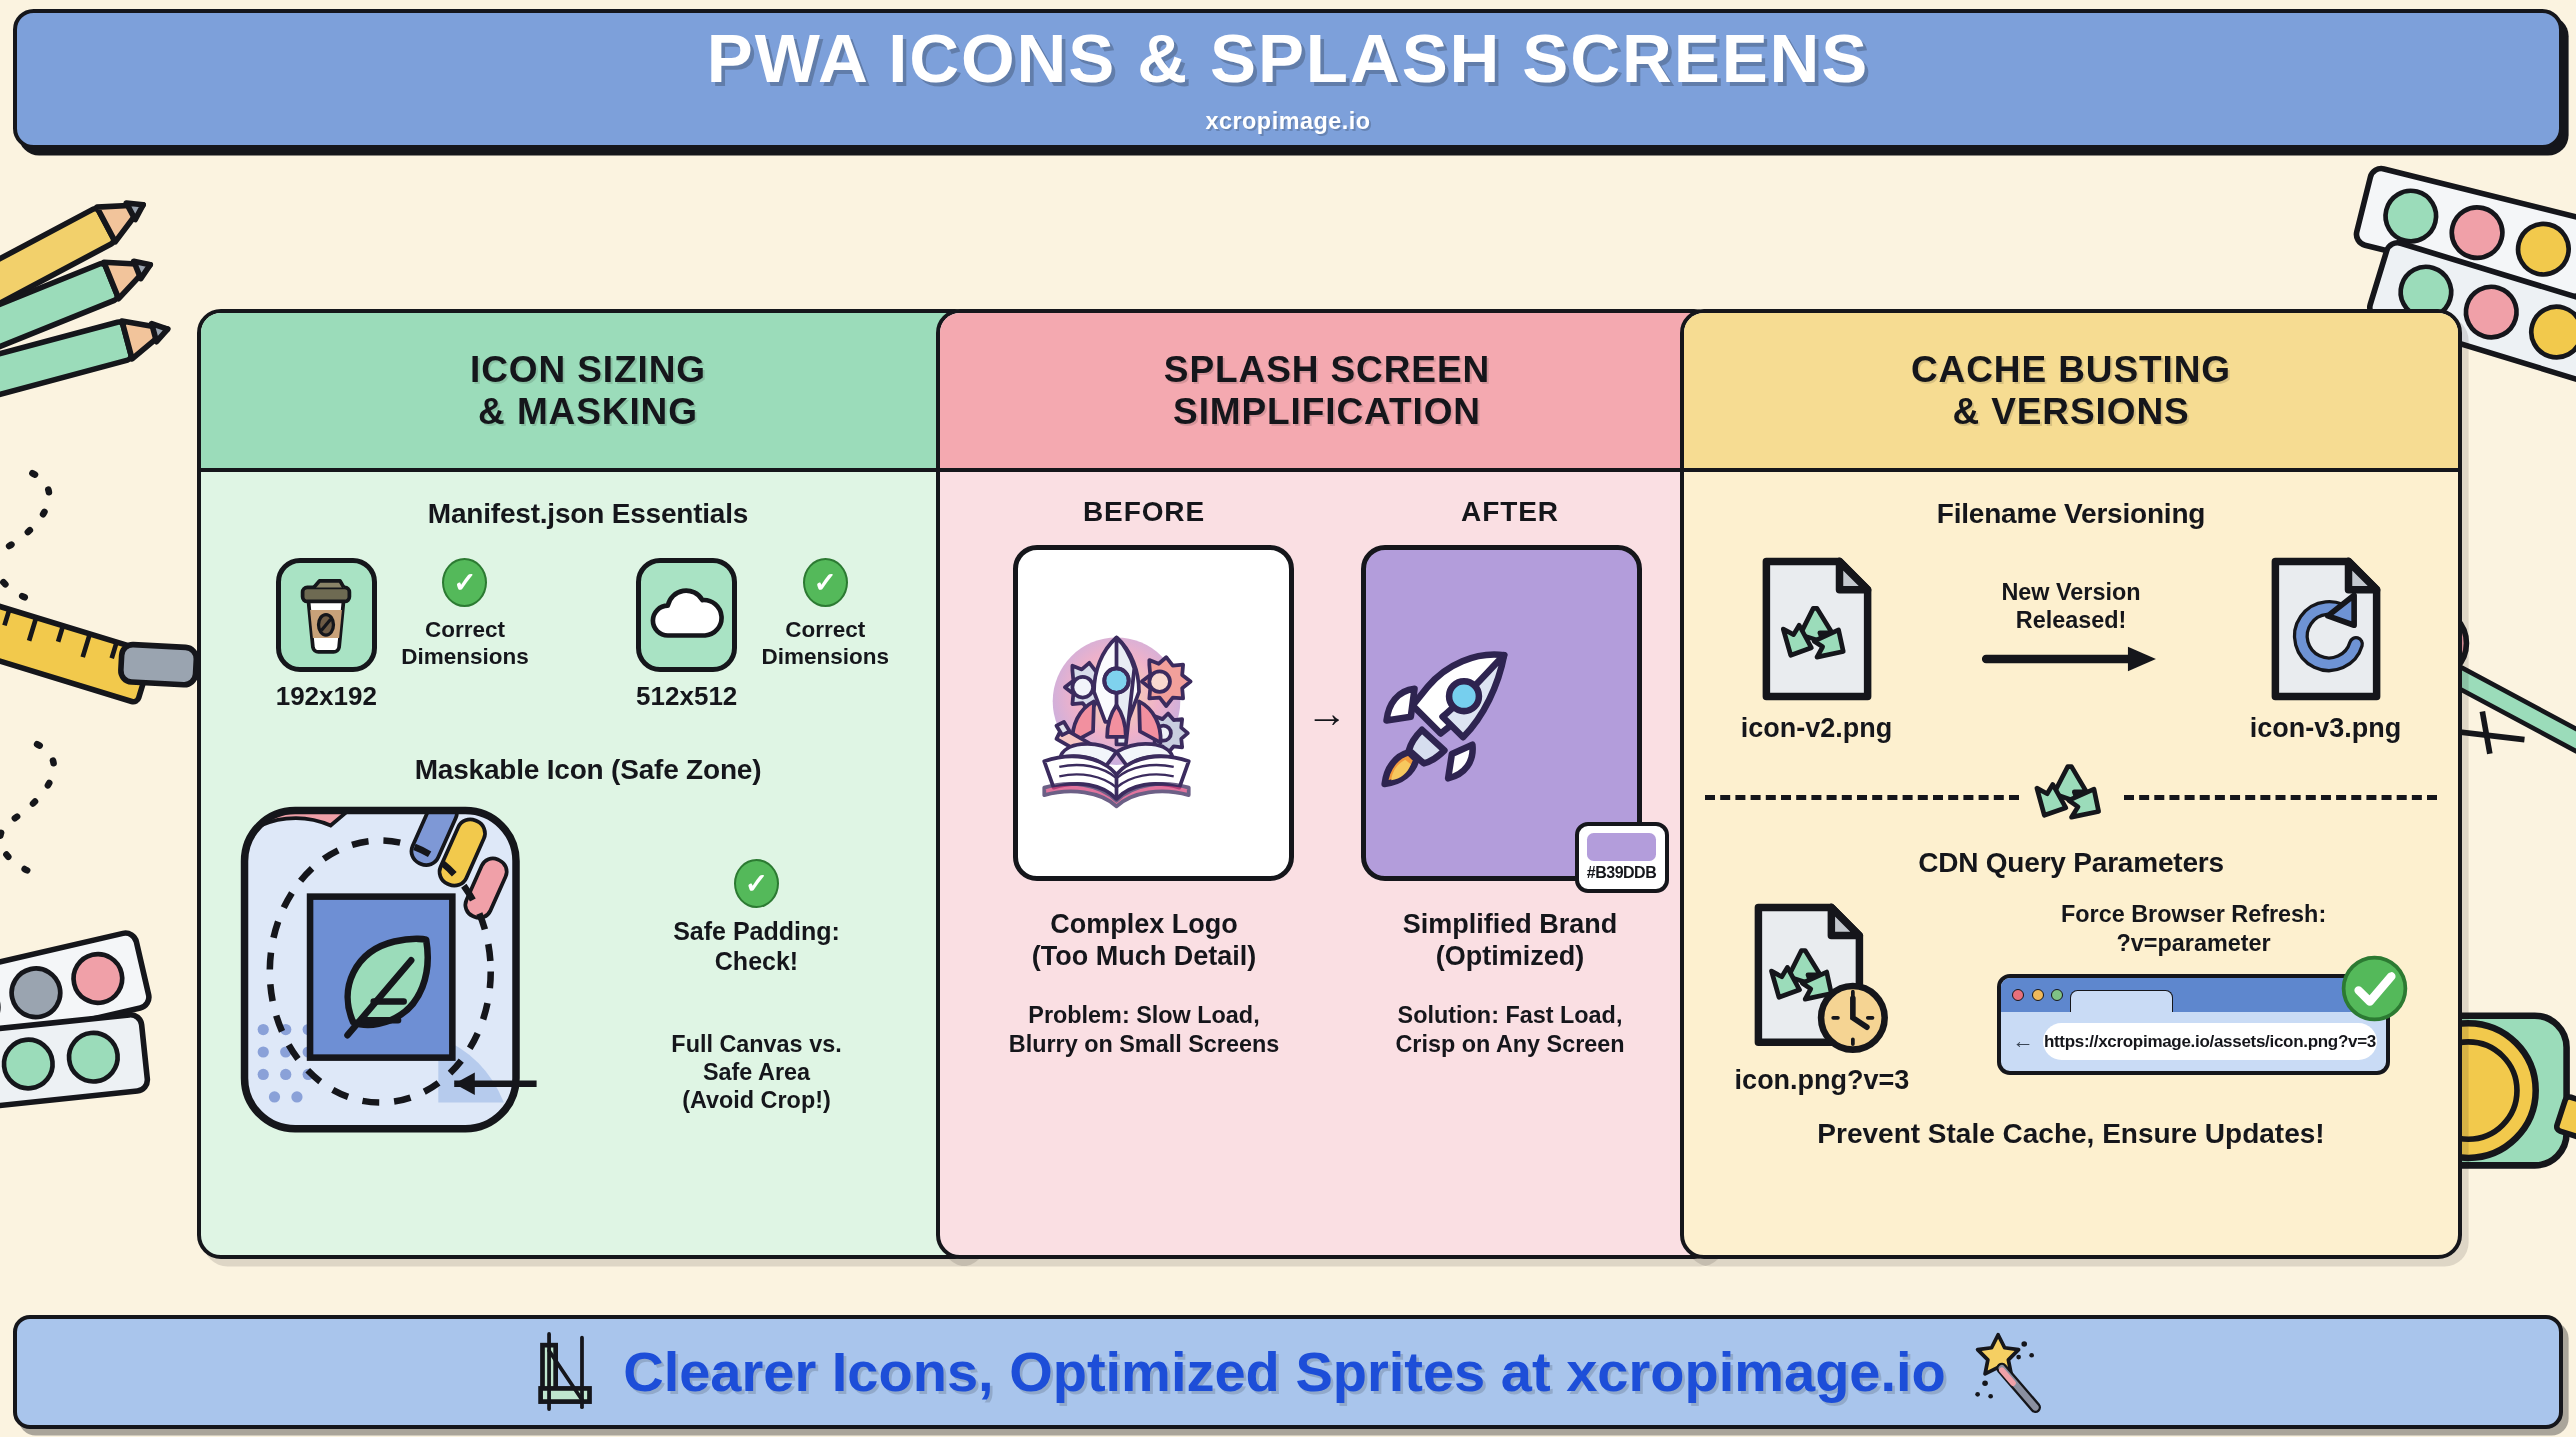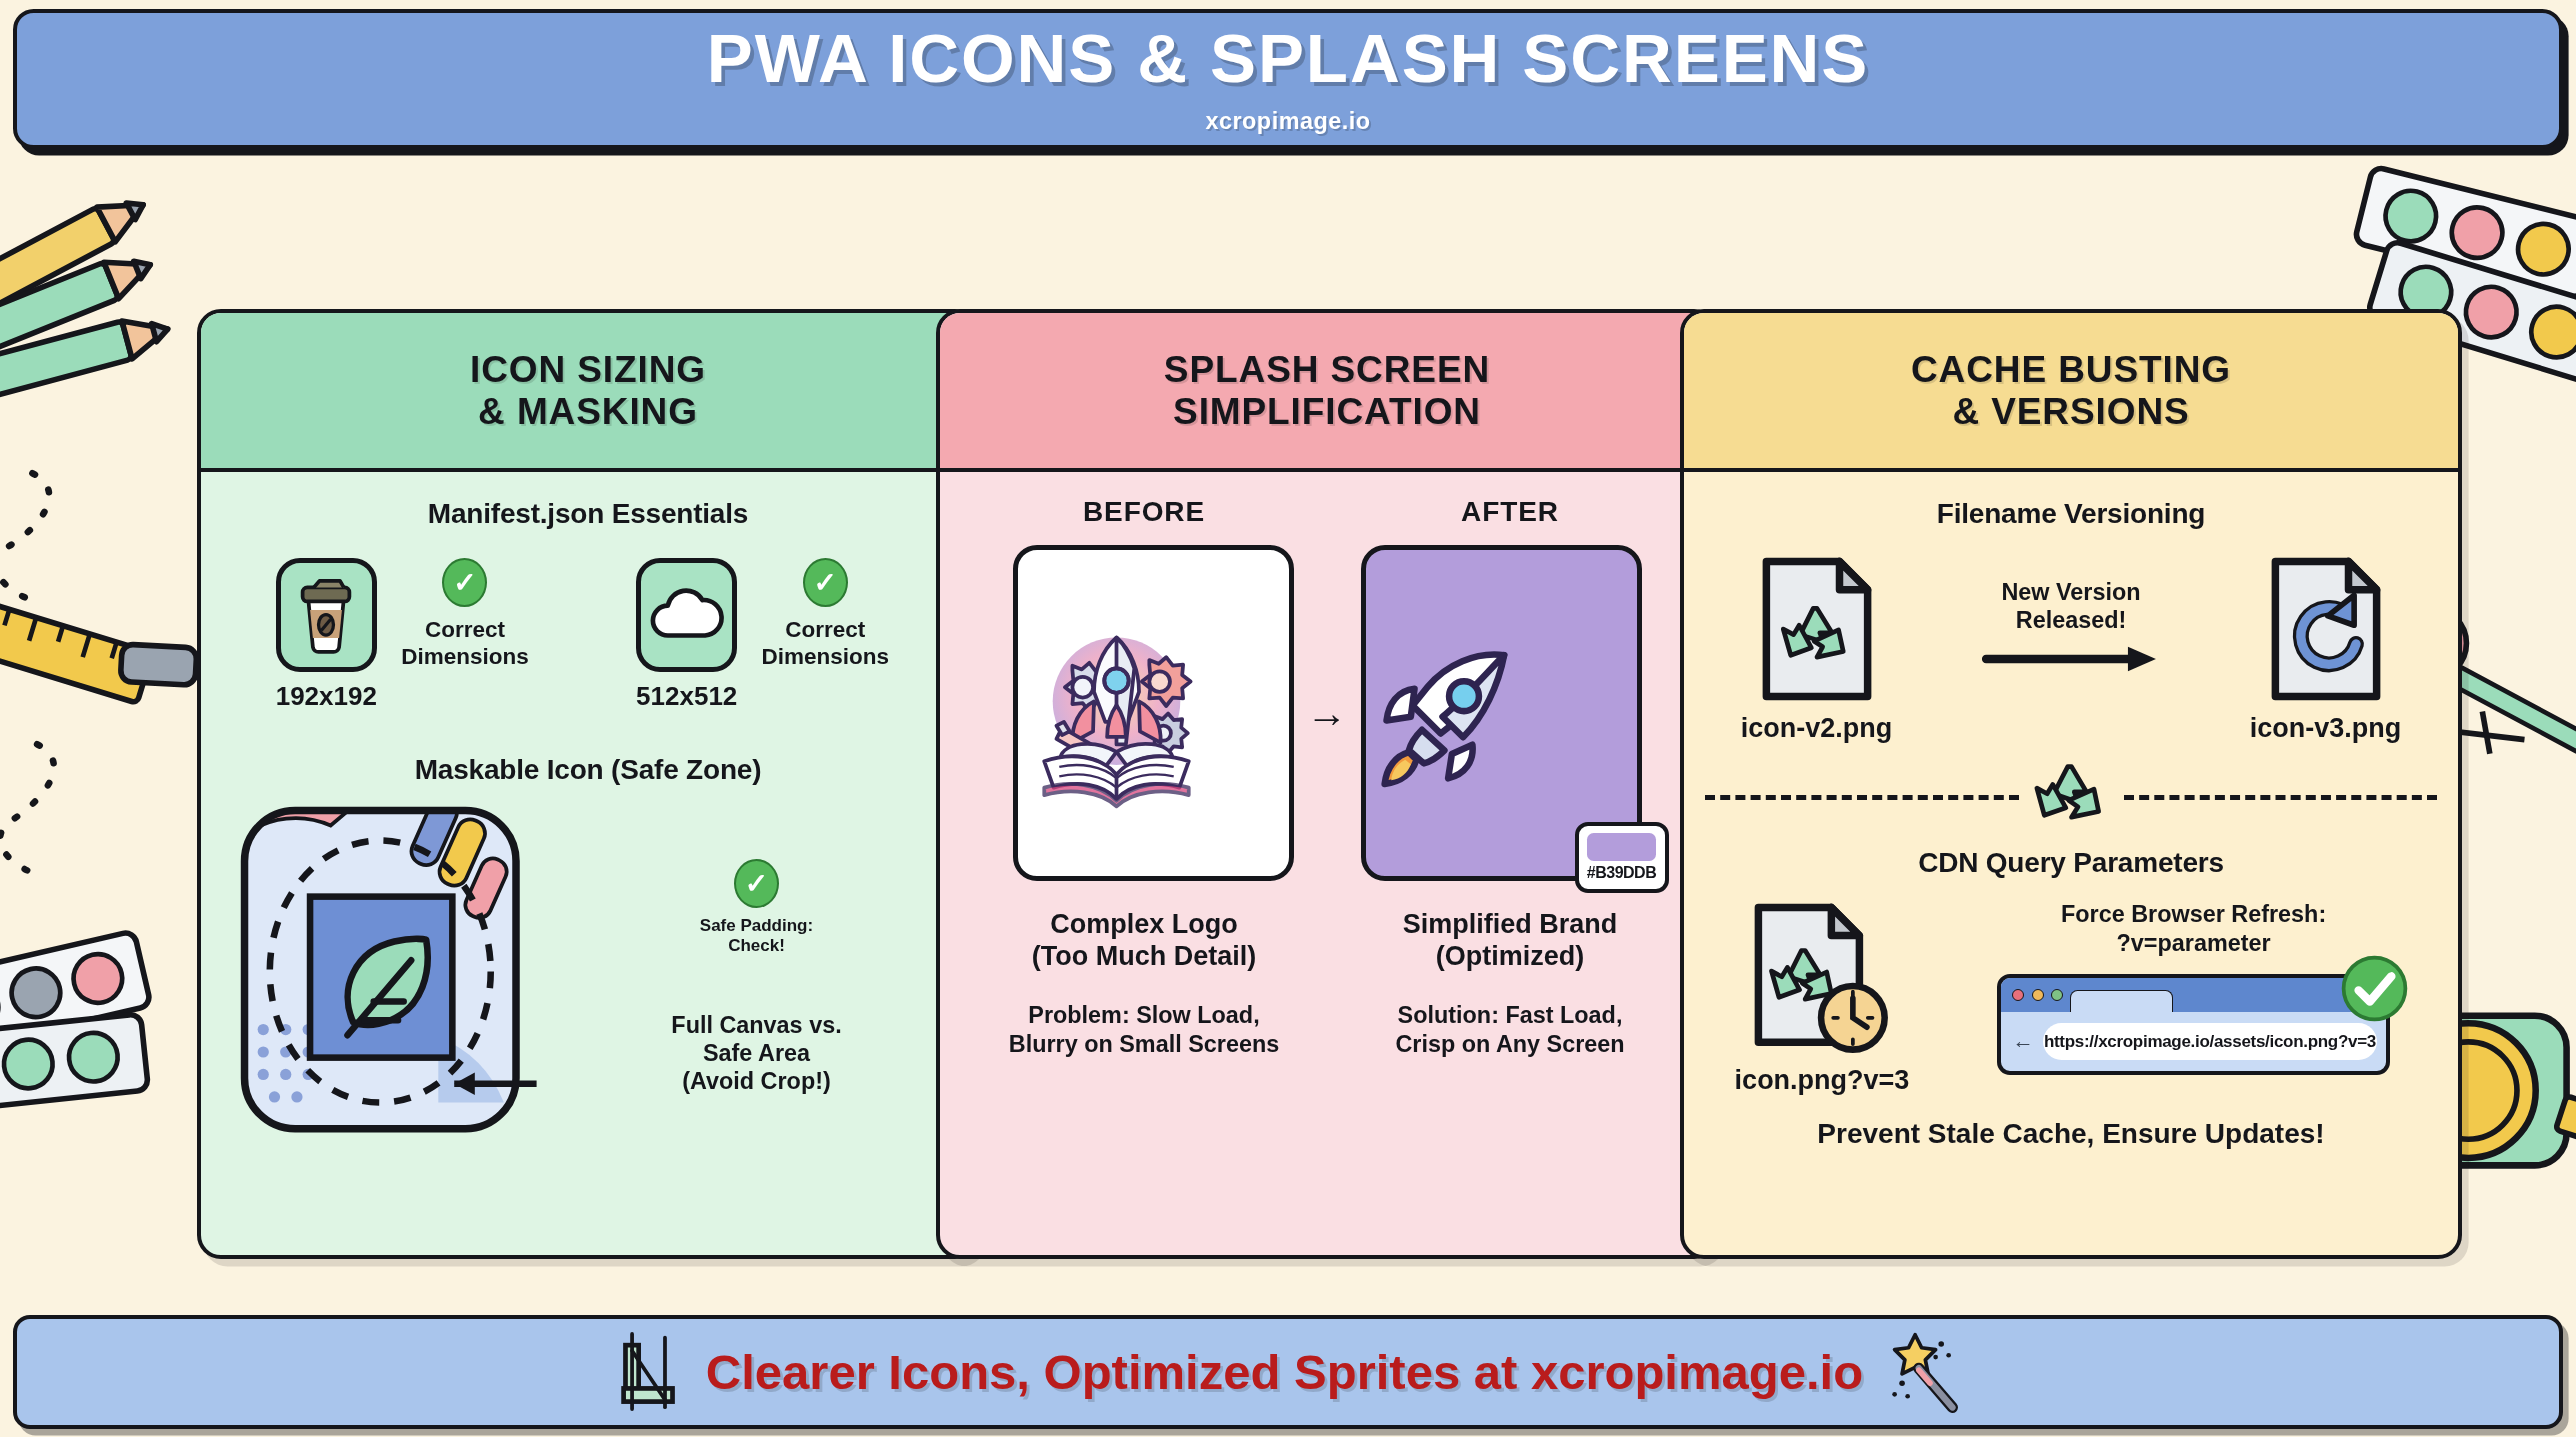--- a/index.html
+++ b/index.html
@@ -80,21 +80,21 @@
   .check {
     width: 45px; height: 49px; border-radius: 50%; background: #54B95A;
     border: 2.8px solid #2C7A32; display: flex; align-items: center; justify-content: center;
     color: #fff; font-size: 28px; font-weight: 900; line-height: 1;
   }
 
   .mask-wrap { display: flex; align-items: flex-start; margin-top: 17px; padding-left: 15px; }
   .mask-art { width: 309px; height: 337px; position: relative; }
   .mask-side { flex: 1; position: relative; padding-left: 13px; padding-top: 56px; }
   .mask-ok { display: flex; flex-direction: column; align-items: center; }
-  .mask-ok-text { text-align: center; font-size: 17px; font-weight: 700; color: #15161B; line-height: 1.2; margin-top: 7.5px; }
+  .mask-ok-text { text-align: center; font-size: 25px; font-weight: 700; color: #15161B; line-height: 1.2; margin-top: 7.5px; }
   .mask-note { text-align: center; font-size: 23.4px; font-weight: 700; color: #15161B; line-height: 1.2; margin-top: 54px; }
 
   
   .ba-labels { display: flex; margin-top: 24px; }
   .ba-labels > div { flex: 1; text-align: center; font-size: 28px; font-weight: 900; color: #15161B; letter-spacing: 0.9px; }
   .phones { display: flex; align-items: center; justify-content: center; gap: 13px; margin-top: 17px; }
   .phone {
     width: 281px; height: 336px; border: 5.6px solid #15161B; border-radius: 24px;
     display: flex; align-items: center; justify-content: flex-start; position: relative;
   }
@@ -150,21 +150,21 @@
   .cdn-foot { text-align: center; font-size: 28px; font-weight: 900; color: #15161B; margin-top: 22.5px; }
 
   
   .footer {
     position: absolute; left: 13px; bottom: 9.4px; width: 2550px; height: 114px;
     background: #A9C5EC; border: 4.7px solid #15161B; border-radius: 17px;
     box-shadow: 5.6px 6.6px 0 rgba(20,20,24,0.35);
     display: flex; align-items: center; justify-content: center; gap: 24px;
   }
   .footer-text {
-    font-size: 49px; font-weight: 900; color: #b91c1c; letter-spacing: 0px;
+    font-size: 56px; font-weight: 900; color: #1d4ed8; letter-spacing: 0px;
     text-shadow: 2.8px 2.8px 0 rgba(0,0,0,0.14);
   }
 </style>
 </head>
 <body>
 
 <div id="stage">
 
   <div class="decor" style="left:-19px;top:164px;width:243px;height:1039px;">
     <svg width="243" height="1039" viewBox="0 0 260 1110">

